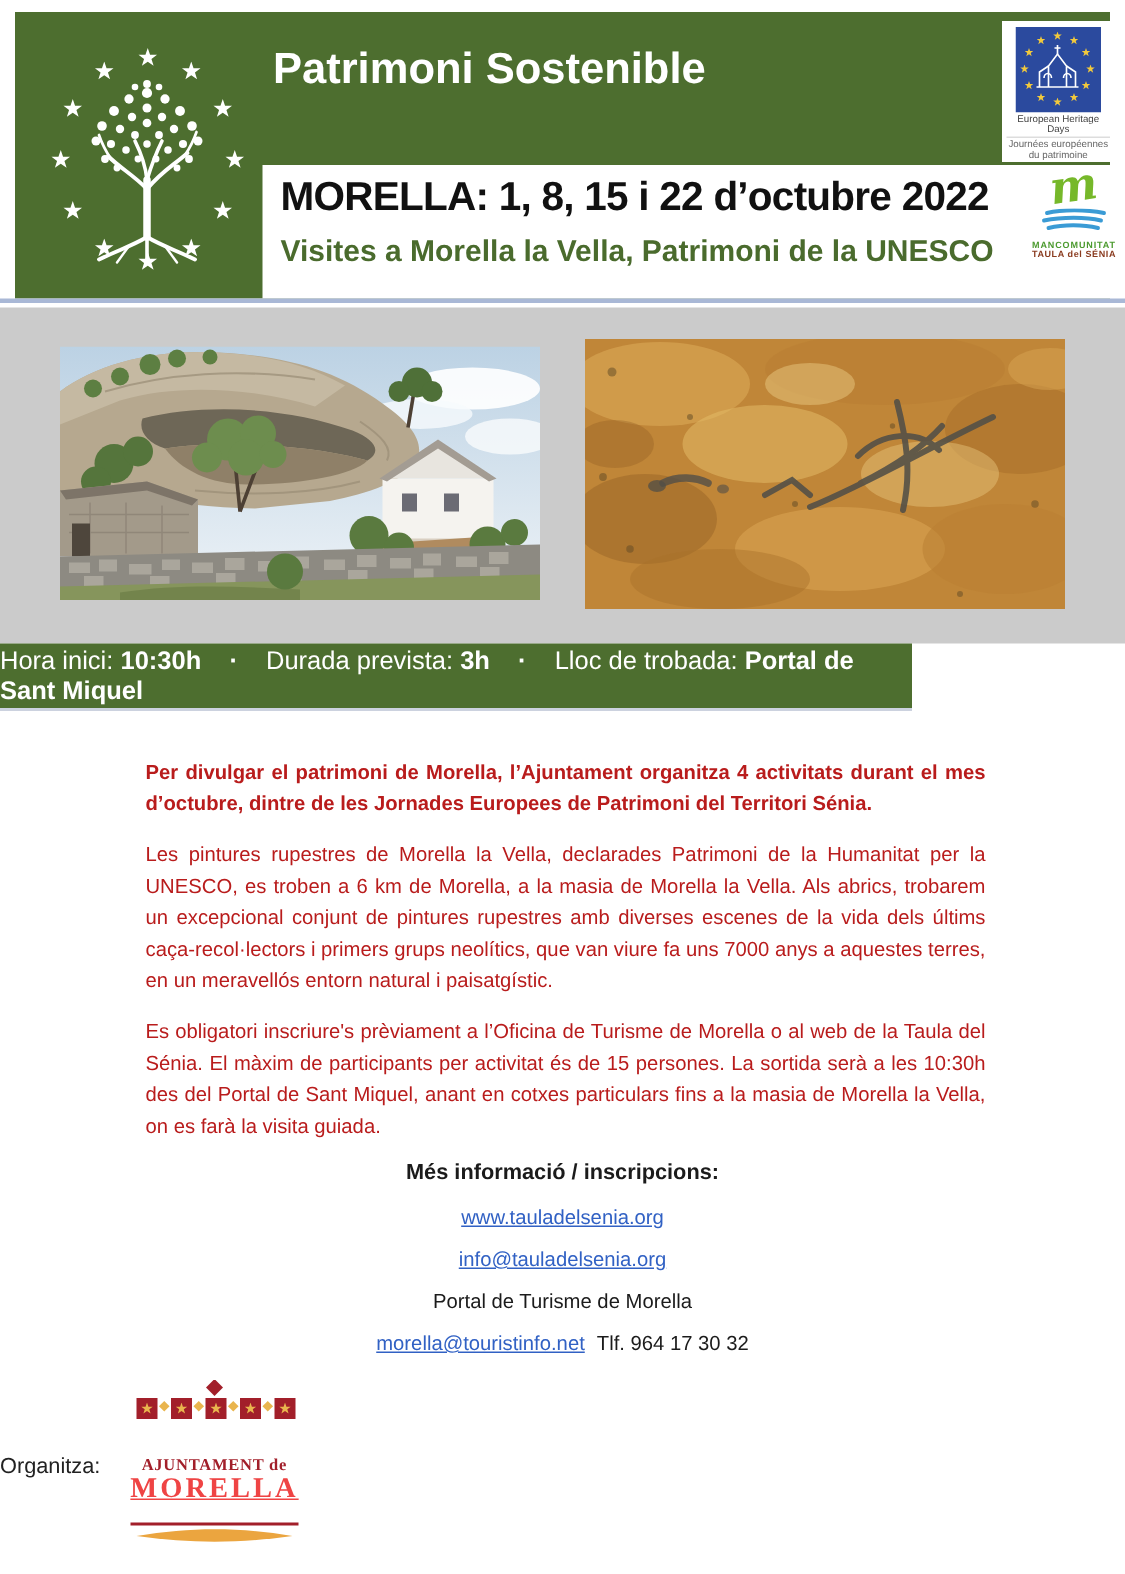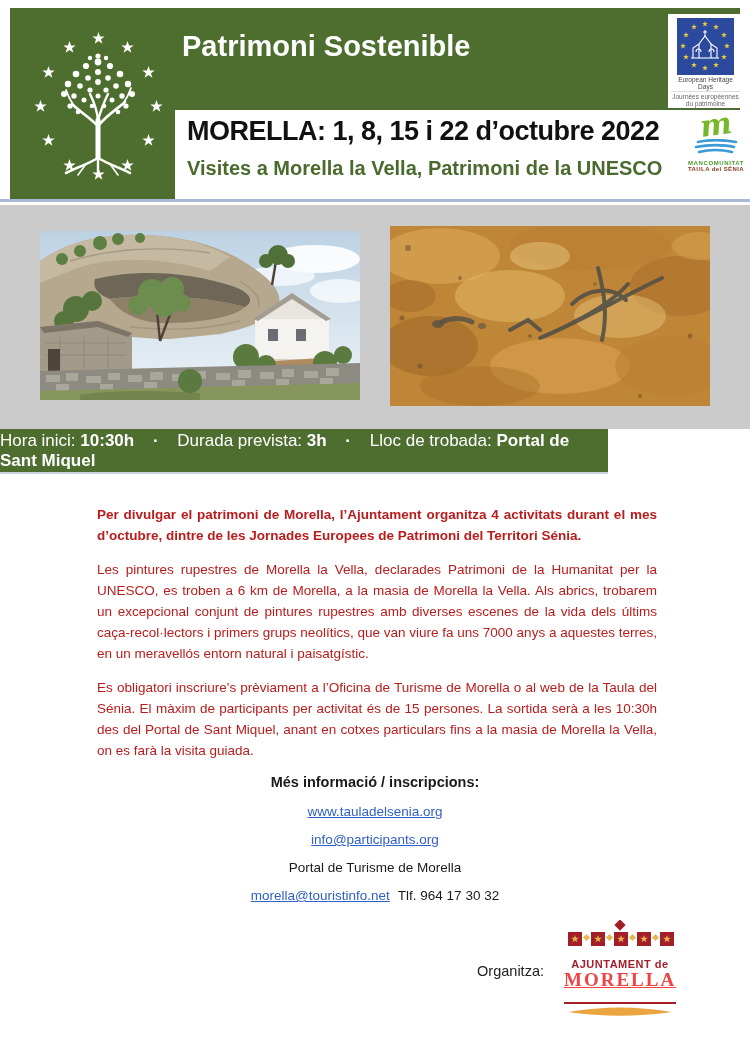--- a/index.html
+++ b/index.html
@@ -48,25 +48,25 @@
 
   
   .contact{position:absolute;left:0;top:774px;width:750px;text-align:center;color:#1b1b1b;}
   .contact .heading{font-size:14.5px;font-weight:bold;margin-bottom:14px;}
   .contact .line{font-size:13.5px;margin-bottom:13px;}
   .contact a{color:#3161c4;text-decoration:underline;cursor:pointer;}
   .contact .phone{margin-left:8px;color:#1b1b1b;}
 
   
   .organizer{position:absolute;left:0;top:920px;width:676px;display:flex;
-             align-items:center;justify-content:flex-end;gap:20px;}
+             align-items:center;justify-content:flex-start;gap:20px;}
   .organizer .label{font-size:14.5px;color:#222;}
   .morella-logo{width:112px;text-align:center;position:relative;}
-  .morella-line1{font-family:Liberation Sans, sans-serif;font-weight:bold;font-size:11px;
-                 color:#a21f2a;letter-spacing:0.5px;margin-top:6px;}
+  .morella-line1{font-family:Liberation Serif, serif;font-weight:bold;font-size:11px;
+                 color:#a21f2a;letter-spacing:0.5px;margin-top:18px;}
   .morella-line2{font-family:"Liberation Serif",serif;font-weight:bold;font-size:19px;
                  color:#ef4444;letter-spacing:2px;border-bottom:2px solid #a21f2a;
                  display:inline-block;line-height:19px;padding-bottom:13px;text-decoration:underline;}
 </style>
 </head>
 <body>
 
 <svg width="0" height="0" style="position:absolute" aria-hidden="true">
   <defs>
     <symbol id="star" viewBox="0 0 10 10">
@@ -355,21 +355,21 @@
 
   <div class="body-text">
     <p class="lead">Per divulgar el patrimoni de Morella, l’Ajuntament organitza 4 activitats durant el mes d’octubre, dintre de les Jornades Europees de Patrimoni del Territori Sénia.</p>
     <p>Les pintures rupestres de Morella la Vella, declarades Patrimoni de la Humanitat per la UNESCO, es troben a 6 km de Morella, a la masia de Morella la Vella. Als abrics, trobarem un excepcional conjunt de pintures rupestres amb diverses escenes de la vida dels últims caça-recol·lectors i primers grups neolítics, que van viure fa uns 7000 anys a aquestes terres, en un meravellós entorn natural i paisatgístic.</p>
     <p>Es obligatori inscriure's prèviament a l’Oficina de Turisme de Morella o al web de la Taula del Sénia. El màxim de participants per activitat és de 15 persones. La sortida serà a les 10:30h des del Portal de Sant Miquel, anant en cotxes particulars fins a la masia de Morella la Vella, on es farà la visita guiada.</p>
   </div>
 
   <div class="contact">
     <div class="heading">Més informació / inscripcions:</div>
     <div class="line"><a>www.tauladelsenia.org</a></div>
-    <div class="line"><a>info@participants.org</a></div>
+    <div class="line"><a>info@tauladelsenia.org</a></div>
     <div class="line">Portal de Turisme de Morella</div>
     <div class="line">
       <a>morella@touristinfo.net</a><span class="phone">Tlf. 964 17 30 32</span>
     </div>
   </div>
 
   <div class="organizer">
     <span class="label">Organitza:</span>
     <div class="morella-logo">
       <svg width="112" height="28" viewBox="0 0 112 28">

